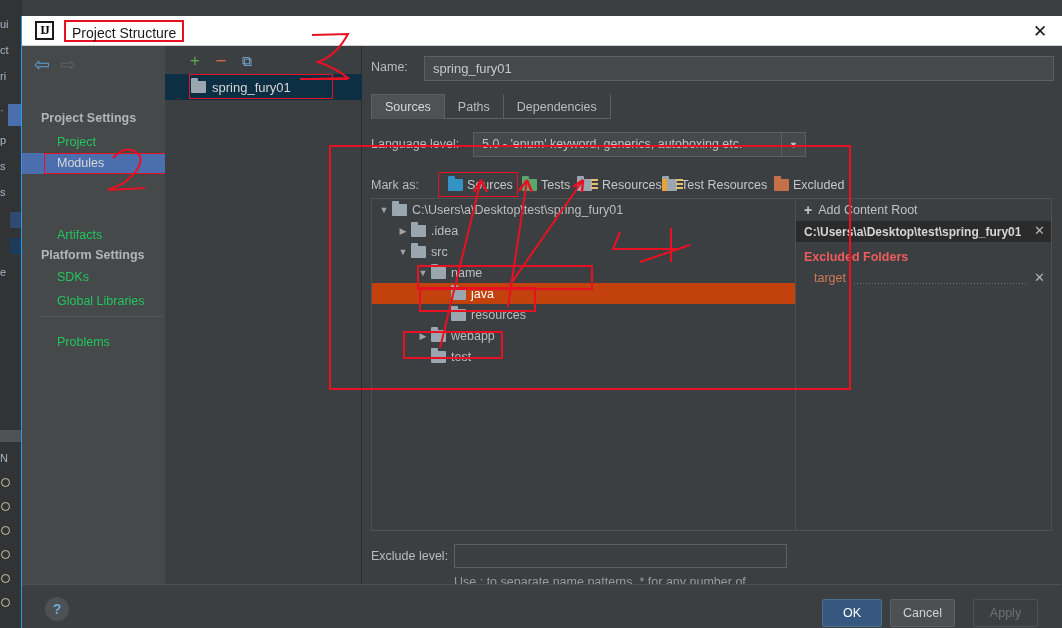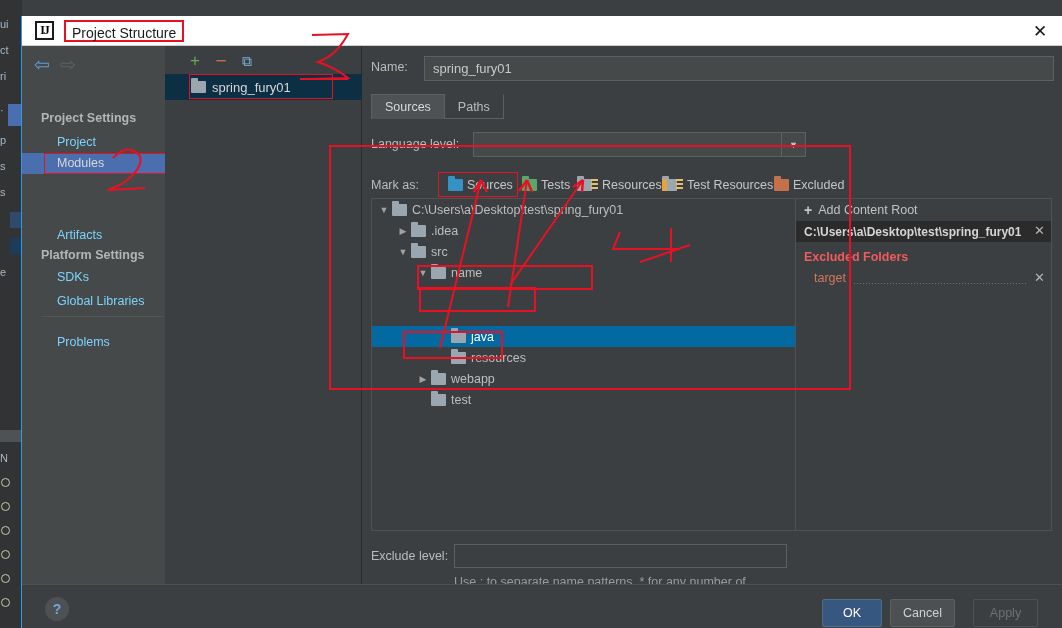--- a/index.html
+++ b/index.html
@@ -79,21 +79,21 @@
   }
   #nav-back { left: 10px; color: #5c9ed6; }
   #nav-fwd  { left: 36px; color: #5d6164; }
 
   .nav-group-title {
     position: absolute; left: 19px; width: 130px;
     font-size: 12.5px; font-weight: bold; color: #b5b5b5;
   }
   .nav-item {
     position: absolute; left: 0; width: 143px; height: 21px;
-    font-size: 12.5px; color: #7dd3fc;
+    font-size: 12.5px; color: #22c55e;
     padding-left: 35px; line-height: 21px;
     cursor: pointer; white-space: nowrap;
   }
   .nav-item.selected { background: #4b6eaf; color: #d7d7d7; }
   #nav-sel-box {
     position: absolute; left: 22px; top: 107px; width: 122px; height: 21px;
     border: 1.5px solid #e81123; pointer-events: none;
   }
   #sidebar-divider {
     position: absolute; left: 19px; top: 270px; width: 122px; height: 1px;
@@ -223,21 +223,21 @@
   
   #tree-panel {
     position: absolute; left: 9px; top: 152px; width: 424px; height: 333px;
     background: #3c3f41; border: 1px solid #4f5254;
     border-right: none; overflow: hidden;
   }
   .tree-row {
     position: relative; height: 21px; display: flex; align-items: center;
     cursor: pointer; white-space: nowrap;
   }
-  .tree-row.selected { background: #0369a1; margin-top: 43px; }
+  .tree-row.selected { background: #c2410c; }
   .tree-row .twisty {
     width: 16px; text-align: center; font-size: 9px; color: #a2a2a2; flex: 0 0 16px;
   }
   .tree-row .tlabel { font-size: 12.5px; color: #bdbdbd; margin-left: 5px; }
   .tree-row.selected .tlabel { color: #ffffff; }
 
   
   #roots-panel {
     position: absolute; left: 433px; top: 152px; width: 257px; height: 333px;
     background: #3c3f41; border: 1px solid #4f5254; border-left: 1px solid #4f5254;
@@ -389,25 +389,27 @@
     <div id="content">
 
       <div id="name-row">
         <div id="name-label">Name:</div>
         <input id="name-input" type="text" value="spring_fury01" style="">
       </div>
 
       <div id="tabs">
         <div class="tab active">Sources</div>
         <div class="tab">Paths</div>
+        <div class="tab">Dependencies</div>
       </div>
 
       <div id="lang-row">
         <div id="lang-label">Language level:</div>
         <div id="lang-select">
+          <div id="lang-value">5.0 - 'enum' keyword, generics, autoboxing etc.</div>
           <div id="lang-arrow">▼</div>
         </div>
       </div>
 
       <div id="markas-row">
         <div id="markas-label">Mark as:</div>
 
         <div class="mark-btn" style="left:82px;">
           <span class="folder blue"></span>
           <span class="mlabel">Sources</span>
@@ -422,21 +424,21 @@
           <span class="folder gray">
               <span class="lines"></span>
             </span>
           <span class="mlabel" style="margin-left:10px;">Resources</span>
         </div>
 
         <div class="mark-btn" style="left:296px;">
           <span class="folder half-orange">
               <span class="lines"></span>
             </span>
-          <span class="mlabel" style="margin-left:10px;">Test Resources</span>
+          <span class="mlabel" style="margin-left:4px;">Test Resources</span>
         </div>
 
         <div class="mark-btn" style="left:408px;">
           <span class="folder orange"></span>
           <span class="mlabel">Excluded</span>
         </div>
 
         <div id="mark-sources-box"></div>
       </div>
 

